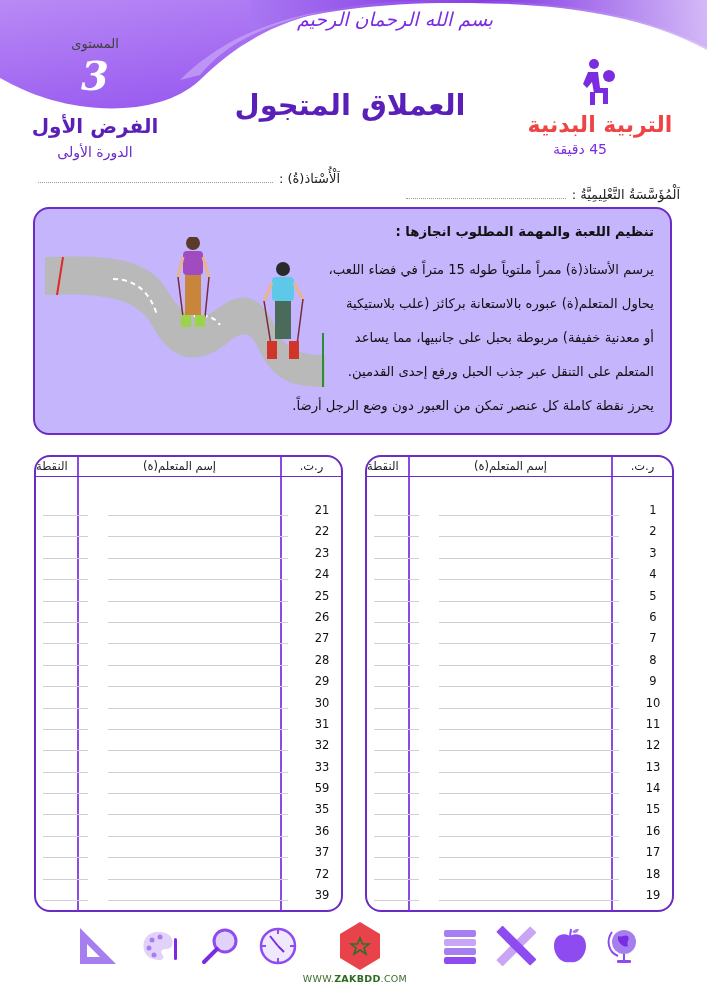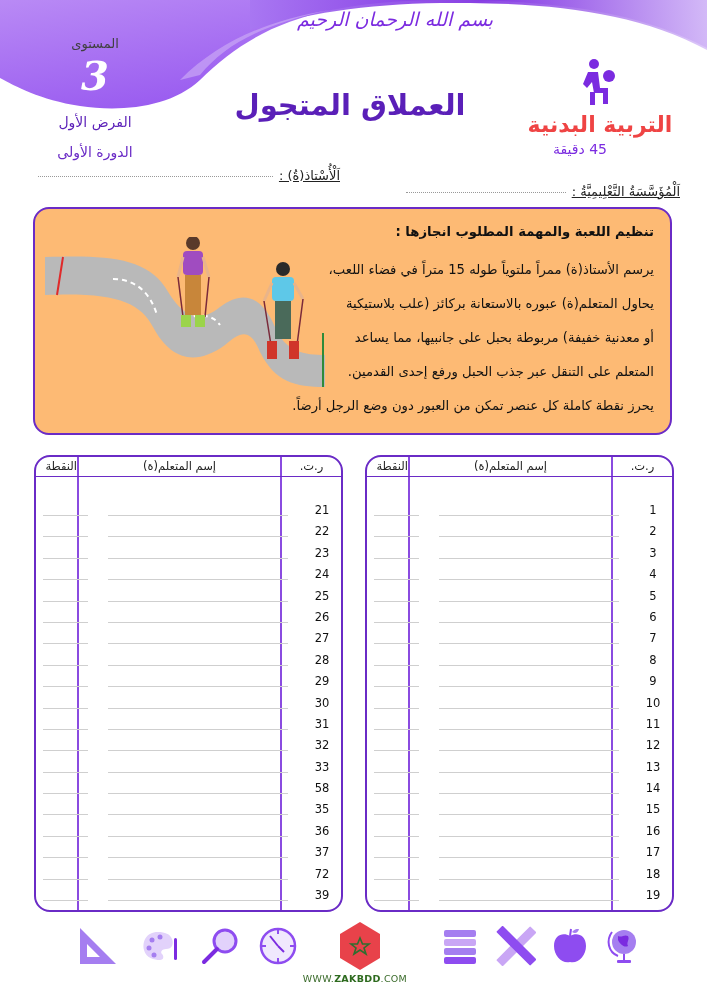--- a/index.html
+++ b/index.html
@@ -8,48 +8,48 @@
 
   .hdr-bg { position: absolute; left: 0; top: 0; width: 707px; height: 200px; z-index: 0; }
 
   .basmala { position: absolute; left: 270px; top: 8px; width: 250px; text-align: center;
     font-family: "DejaVu Serif", serif; font-style: italic; font-size: 19px; color: #7b2be0; direction: rtl; z-index: 2; }
 
   .level-label { position: absolute; left: 60px; top: 36px; width: 70px; text-align: center; color: #404040; font-size: 13px; direction: rtl; z-index: 2; }
   .level-num { position: absolute; left: 60px; top: 52px; width: 70px; text-align: center; color: #fff;
     font-family: "DejaVu Serif", serif; font-style: italic; font-weight: bold; font-size: 40px; line-height: 48px; z-index: 2; }
 
-  .exam-title { position: absolute; left: 20px; top: 114px; width: 150px; text-align: center; color: #5a1fb8; font-size: 14px; font-weight: normal; direction: rtl; z-index: 2; }
+  .exam-title { position: absolute; left: 20px; top: 114px; width: 150px; text-align: center; color: #5a1fb8; font-size: 20px; font-weight: bold; direction: rtl; z-index: 2; }
   .exam-sub { position: absolute; left: 20px; top: 144px; width: 150px; text-align: center; color: #6a2bc6; font-size: 14px; direction: rtl; z-index: 2; }
 
   .lesson-title { position: absolute; left: 230px; top: 88px; width: 240px; text-align: center; color: #5a1fb8; font-size: 29px; font-weight: bold; direction: rtl; z-index: 2; }
 
   .subject-icon { position: absolute; left: 578px; top: 58px; width: 40px; height: 48px; z-index: 2; }
   .subject-title { position: absolute; left: 520px; top: 112px; width: 160px; text-align: center; color: #ef4444; font-size: 22px; font-weight: bold; direction: rtl; z-index: 2; }
   .subject-duration { position: absolute; left: 520px; top: 141px; width: 120px; text-align: center; color: #7b2be0; font-size: 14px; direction: rtl; z-index: 2; }
 
-  .field-row { position: absolute; top: 168px; height: 20px; display: flex; align-items: flex-start; direction: rtl; z-index: 2; font-size: 13px; color: #222; text-decoration: underline; }
+  .field-row { position: absolute; top: 168px; height: 20px; display: flex; align-items: center; direction: rtl; z-index: 2; font-size: 13px; color: #222; }
   .field-row .lbl { white-space: nowrap; margin-left: 6px; }
   .field-row .dots { border-bottom: 1px dotted #999; height: 1px; margin-top: 8px; }
   .field-school { left: 360px; width: 320px; margin-top: 16px; }
   .field-school .dots { width: 160px; }
   .field-teacher { left: 30px; width: 310px; }
   .field-teacher .dots { width: 235px; }
 
-  .task-box { position: absolute; left: 33px; top: 207px; width: 639px; height: 228px; border: 2px solid #6a2bc6; border-radius: 16px; background: #fdba74; }
+  .task-box { position: absolute; left: 33px; top: 207px; width: 639px; height: 228px; border: 2px solid #6a2bc6; border-radius: 16px; background: #c4b5fd; }
   .task-illus { position: absolute; left: 10px; top: 28px; width: 280px; height: 150px; }
   .task-text { position: absolute; right: 16px; top: 12px; width: 360px; direction: rtl; text-align: right; font-size: 13.2px; color: #111; }
   .task-text .task-heading { font-weight: bold; margin-bottom: 10px; line-height: 22px; }
   .task-text .task-line { line-height: 34px; white-space: nowrap; }
 
   .tbl { position: absolute; top: 455px; width: 309px; height: 457px; border: 2px solid #6a2bc6; border-radius: 16px; overflow: hidden; background: #fff; }
   .tbl-left { left: 34px; }
   .tbl-right { left: 365px; }
   .tbl-head { position: absolute; left: 0; top: 0; width: 100%; height: 20px; border-bottom: 1px solid #6a2bc6; display: flex; direction: ltr; font-size: 11.5px; }
-  .col-score { width: 43px; border-right: 2px solid #8a4be0; text-align: right; line-height: 19px; direction: rtl; }
+  .col-score { width: 43px; border-right: 2px solid #8a4be0; text-align: left; line-height: 19px; direction: rtl; }
   .col-name { width: 203px; border-right: 2px solid #8a4be0; text-align: center; line-height: 19px; direction: rtl; }
   .col-num { flex: 1; text-align: center; line-height: 19px; direction: rtl; }
   .tbl-body { position: absolute; left: 0; top: 20px; width: 100%; height: 435px; display: flex; direction: ltr; }
   .tbl-body .col-score, .tbl-body .col-name { height: 100%; }
   .rows { position: absolute; left: 0; top: 24px; width: 100%; }
   .row { position: relative; height: 21.4px; }
   .row .line-score { position: absolute; left: 7px; top: 14px; width: 45px; border-top: 1px solid #cfcfcf; }
   .row .line-name { position: absolute; left: 72px; top: 14px; width: 180px; border-top: 1px solid #cfcfcf; }
   .row .num { position: absolute; left: 266px; width: 40px; top: 2px; text-align: center; font-size: 11.5px; color: #111; }
 
@@ -212,21 +212,21 @@
           <div class="num">32</div>
         </div>
         <div class="row">
           <div class="line-score"></div>
           <div class="line-name"></div>
           <div class="num">33</div>
         </div>
         <div class="row">
           <div class="line-score"></div>
           <div class="line-name"></div>
-          <div class="num">58</div>
+          <div class="num">59</div>
         </div>
         <div class="row">
           <div class="line-score"></div>
           <div class="line-name"></div>
           <div class="num">35</div>
         </div>
         <div class="row">
           <div class="line-score"></div>
           <div class="line-name"></div>
           <div class="num">36</div>

